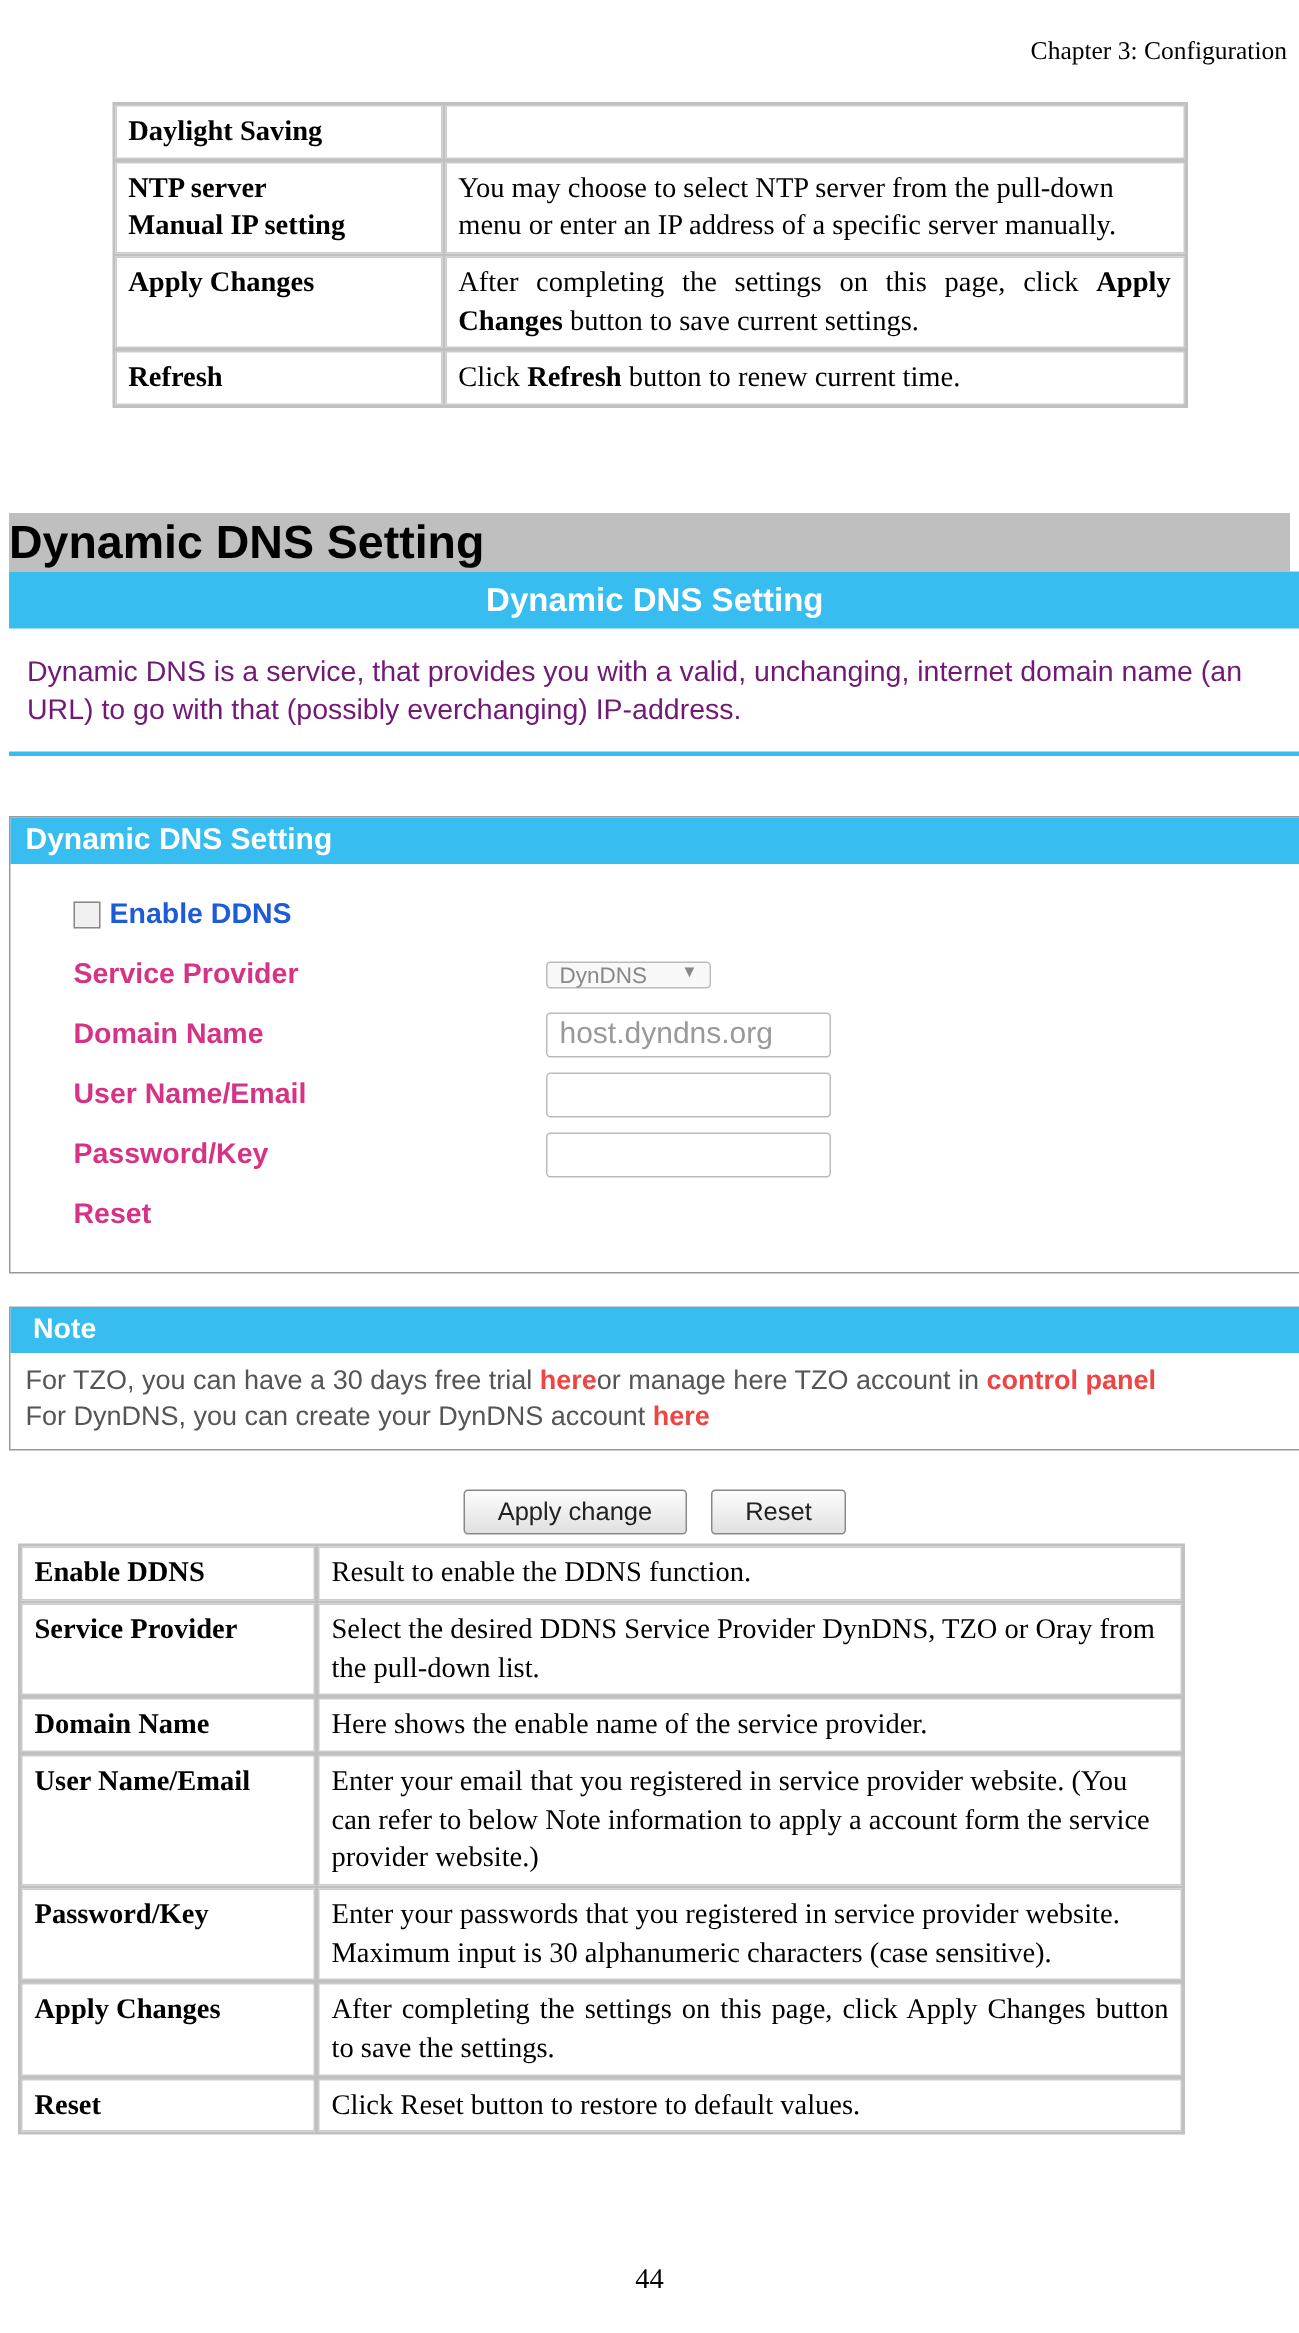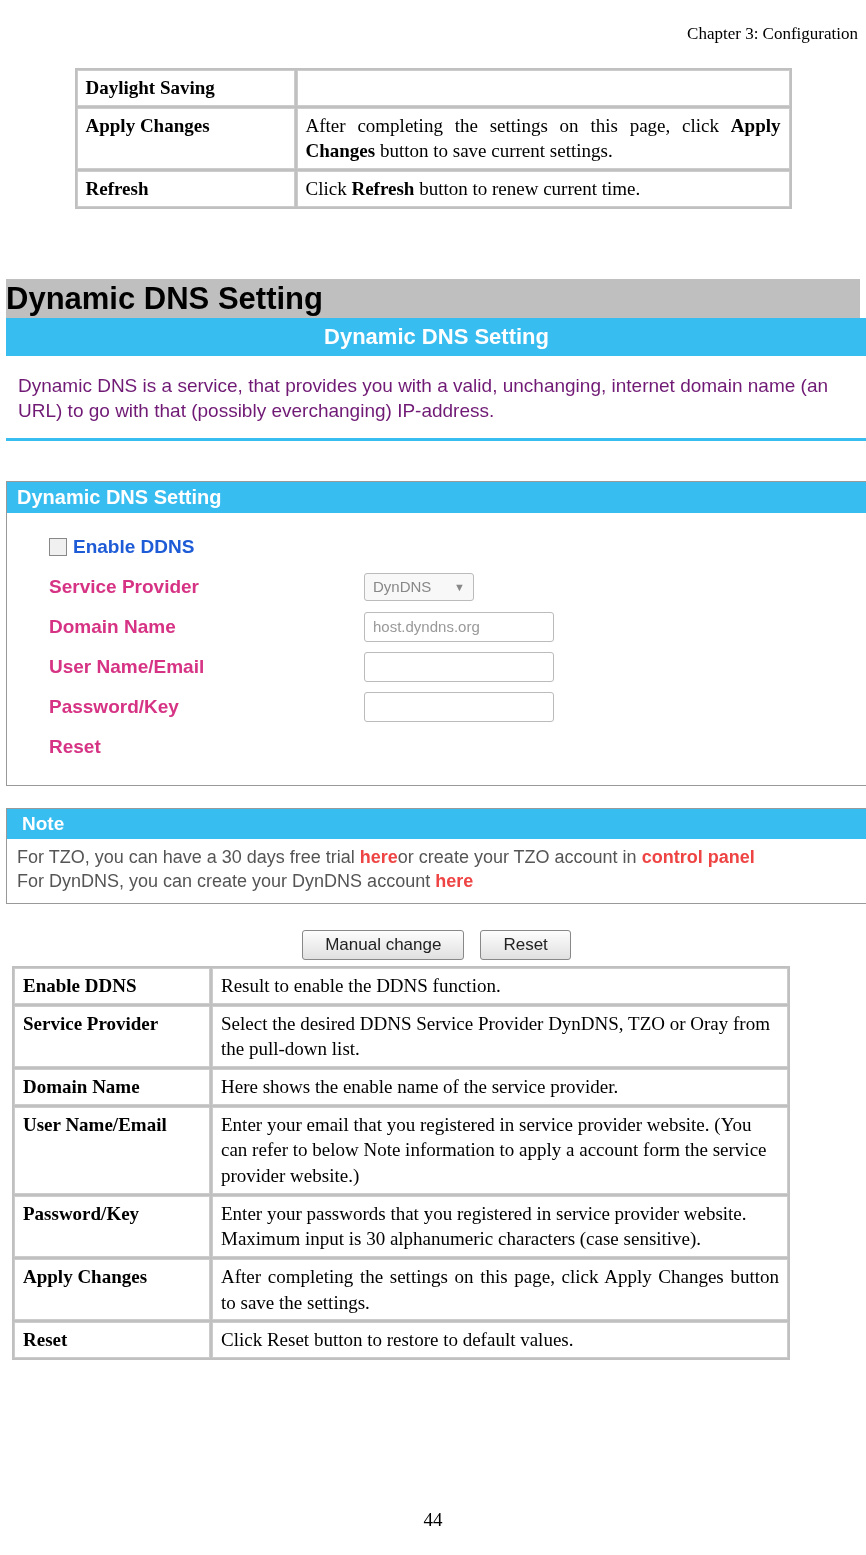--- a/index.html
+++ b/index.html
@@ -107,43 +107,42 @@
   .ui-checkbox {
     width: 18px; height: 18px;
     border: 1px solid #888;
     display: inline-block;
     background: #f0f0f0;
     margin-right: 6px;
     vertical-align: middle;
   }
   .ui-select {
     display: inline-flex;
-    align-items: center;
     border: 1px solid #bbb;
     background: #f8f8f8;
-    height: 28px;
+    height: 18px;
     width: 110px;
     padding: 0 8px;
     color: #888;
     font-size: 15px;
     border-radius: 3px;
     justify-content: space-between;
   }
   .ui-select .caret {
     font-size: 11px;
     color: #888;
   }
   .ui-input {
     border: 1px solid #bbb;
     background: #fff;
     height: 30px;
     width: 190px;
     padding: 0 8px;
     color: #999;
-    font-size: 15px;
+    font-size: 20px;
     border-radius: 3px;
     display: inline-flex;
     align-items: center;
   }
   .note-box {
     margin-top: 22px;
     border: 1px solid #999;
   }
   .note-head {
     background: #38bdf1;
@@ -212,20 +211,24 @@
 
   <div class="chapter-header">Chapter 3: Configuration</div>
 
   <table class="doc-table">
     <tbody id="top-table-body">
         <tr>
           <td class="key">Daylight Saving</td>
           <td class="desc"></td>
         </tr>
         <tr>
+          <td class="key">NTP server<br>Manual IP setting</td>
+          <td class="desc">You may choose to select NTP server from the pull-down menu or enter an IP address of a specific server manually.</td>
+        </tr>
+        <tr>
           <td class="key">Apply Changes</td>
           <td class="desc desc-justify">After completing the settings on this page, click <span class="bold">Apply Changes</span> button to save current settings.</td>
         </tr>
         <tr>
           <td class="key">Refresh</td>
           <td class="desc">Click <span class="bold">Refresh</span> button to renew current time.</td>
         </tr>
       </tbody>
   </table>
 
@@ -263,27 +266,27 @@
         </div>
         <div class="ui-row">
           <span class="lbl lbl-pink">Reset</span>
         </div>
       </div>
     </div>
 
     <div class="note-box">
       <div class="note-head">Note</div>
       <div class="note-body">
-        <span>For TZO, you can have a 30 days free trial </span><span class="blue">here</span><span>or create your TZO account in </span><span class="blue">control panel</span><br>
+        <span>For TZO, you can have a 30 days free trial </span><span class="blue">here</span><span>or manage here TZO account in </span><span class="blue">control panel</span><br>
         <span>For DynDNS, you can create your DynDNS account </span><span class="blue">here</span>
       </div>
     </div>
 
     <div class="btn-row">
-      <span class="ui-btn">Manual change</span>
+      <span class="ui-btn">Apply change</span>
       <span class="ui-btn">Reset</span>
     </div>
   </div>
 
   <table class="doc-table2">
     <tbody id="bottom-table-body">
         <tr>
           <td class="key">Enable DDNS</td>
           <td class="">Result to enable the DDNS function.</td>
         </tr>

